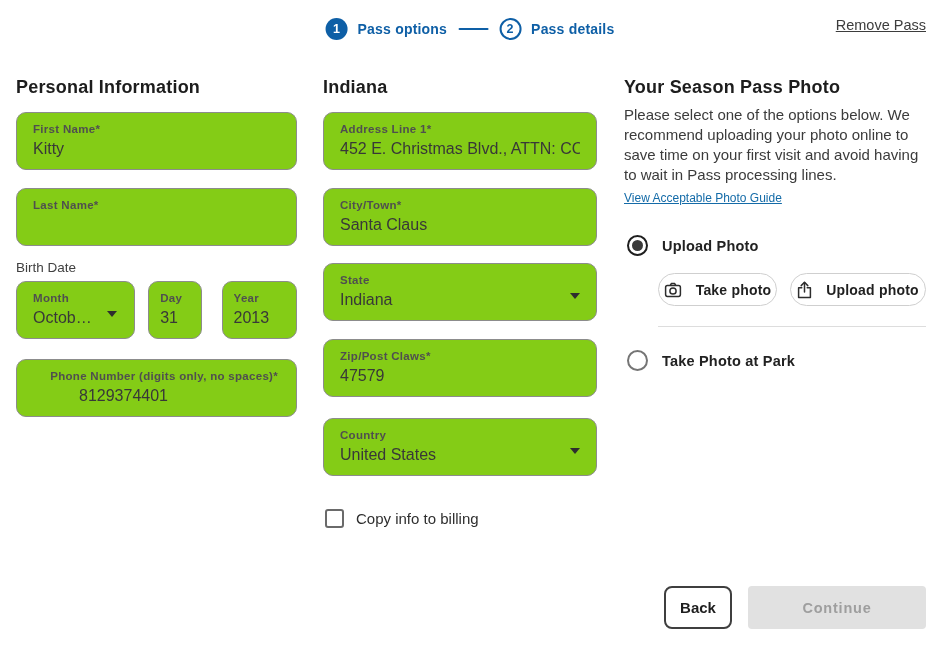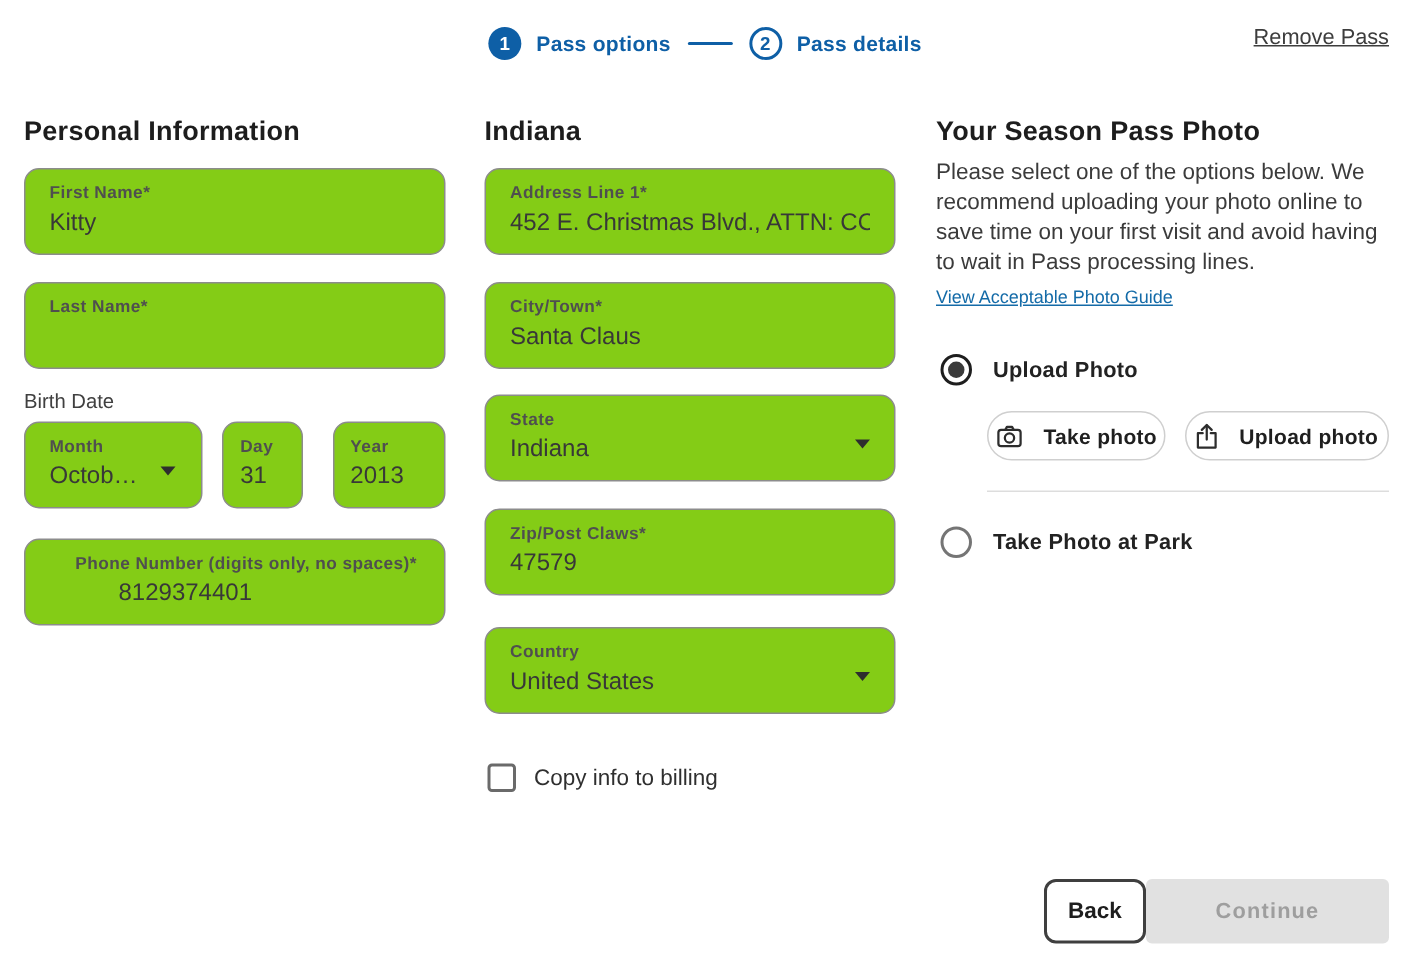--- a/index.html
+++ b/index.html
@@ -66,23 +66,23 @@
           border:1px solid #cfcfcf; border-radius:17px; background:#fff; font-family:inherit;
           font-weight:bold; font-size:14px; color:#1f1f1f; cursor:pointer; letter-spacing:.2px; }
   .pill-take { width:119px; }
   .pill-upload { width:136px; margin-left:13px; }
   .opt-divider { height:1px; background:#ddd; margin-top:20px; margin-left:34px; }
 
   
   .footer { position:absolute; top:586px; right:14px; display:flex; align-items:center; }
   .btn-back { width:68px; height:43px; border:2px solid #3f3f3f; border-radius:8px; background:#fff;
               font-family:inherit; font-weight:bold; font-size:15px; color:#1e1e1e; cursor:pointer; }
-  .btn-continue { width:162px; height:43px; border:none; border-radius:4px; background:#e1e1e1;
+  .btn-continue { width:178px; height:43px; border:none; border-radius:4px; background:#e1e1e1;
                   font-family:inherit; font-weight:bold; font-size:14.5px; color:#9e9e9e;
-                  letter-spacing:.8px; cursor:default; }
+                  letter-spacing:.8px; margin-left:16px; cursor:default; }
 
   .icon-svg { display:block; flex:none; }
 
   .mt14 { margin-top:14px; } .mt18 { margin-top:18px; } .mt17 { margin-top:17px; }
   .mt20 { margin-top:20px; } .mt21 { margin-top:21px; } .mt29 { margin-top:29px; }
   .mt23 { margin-top:23px; }
 </style>
 </head>
 <body>
 

